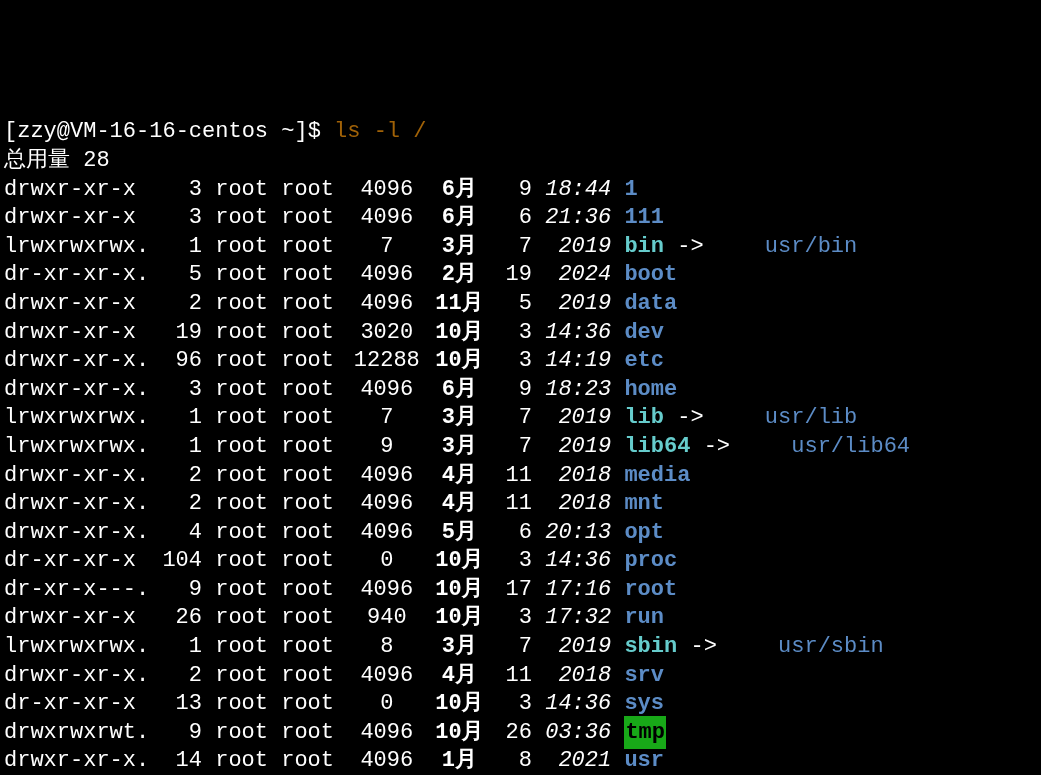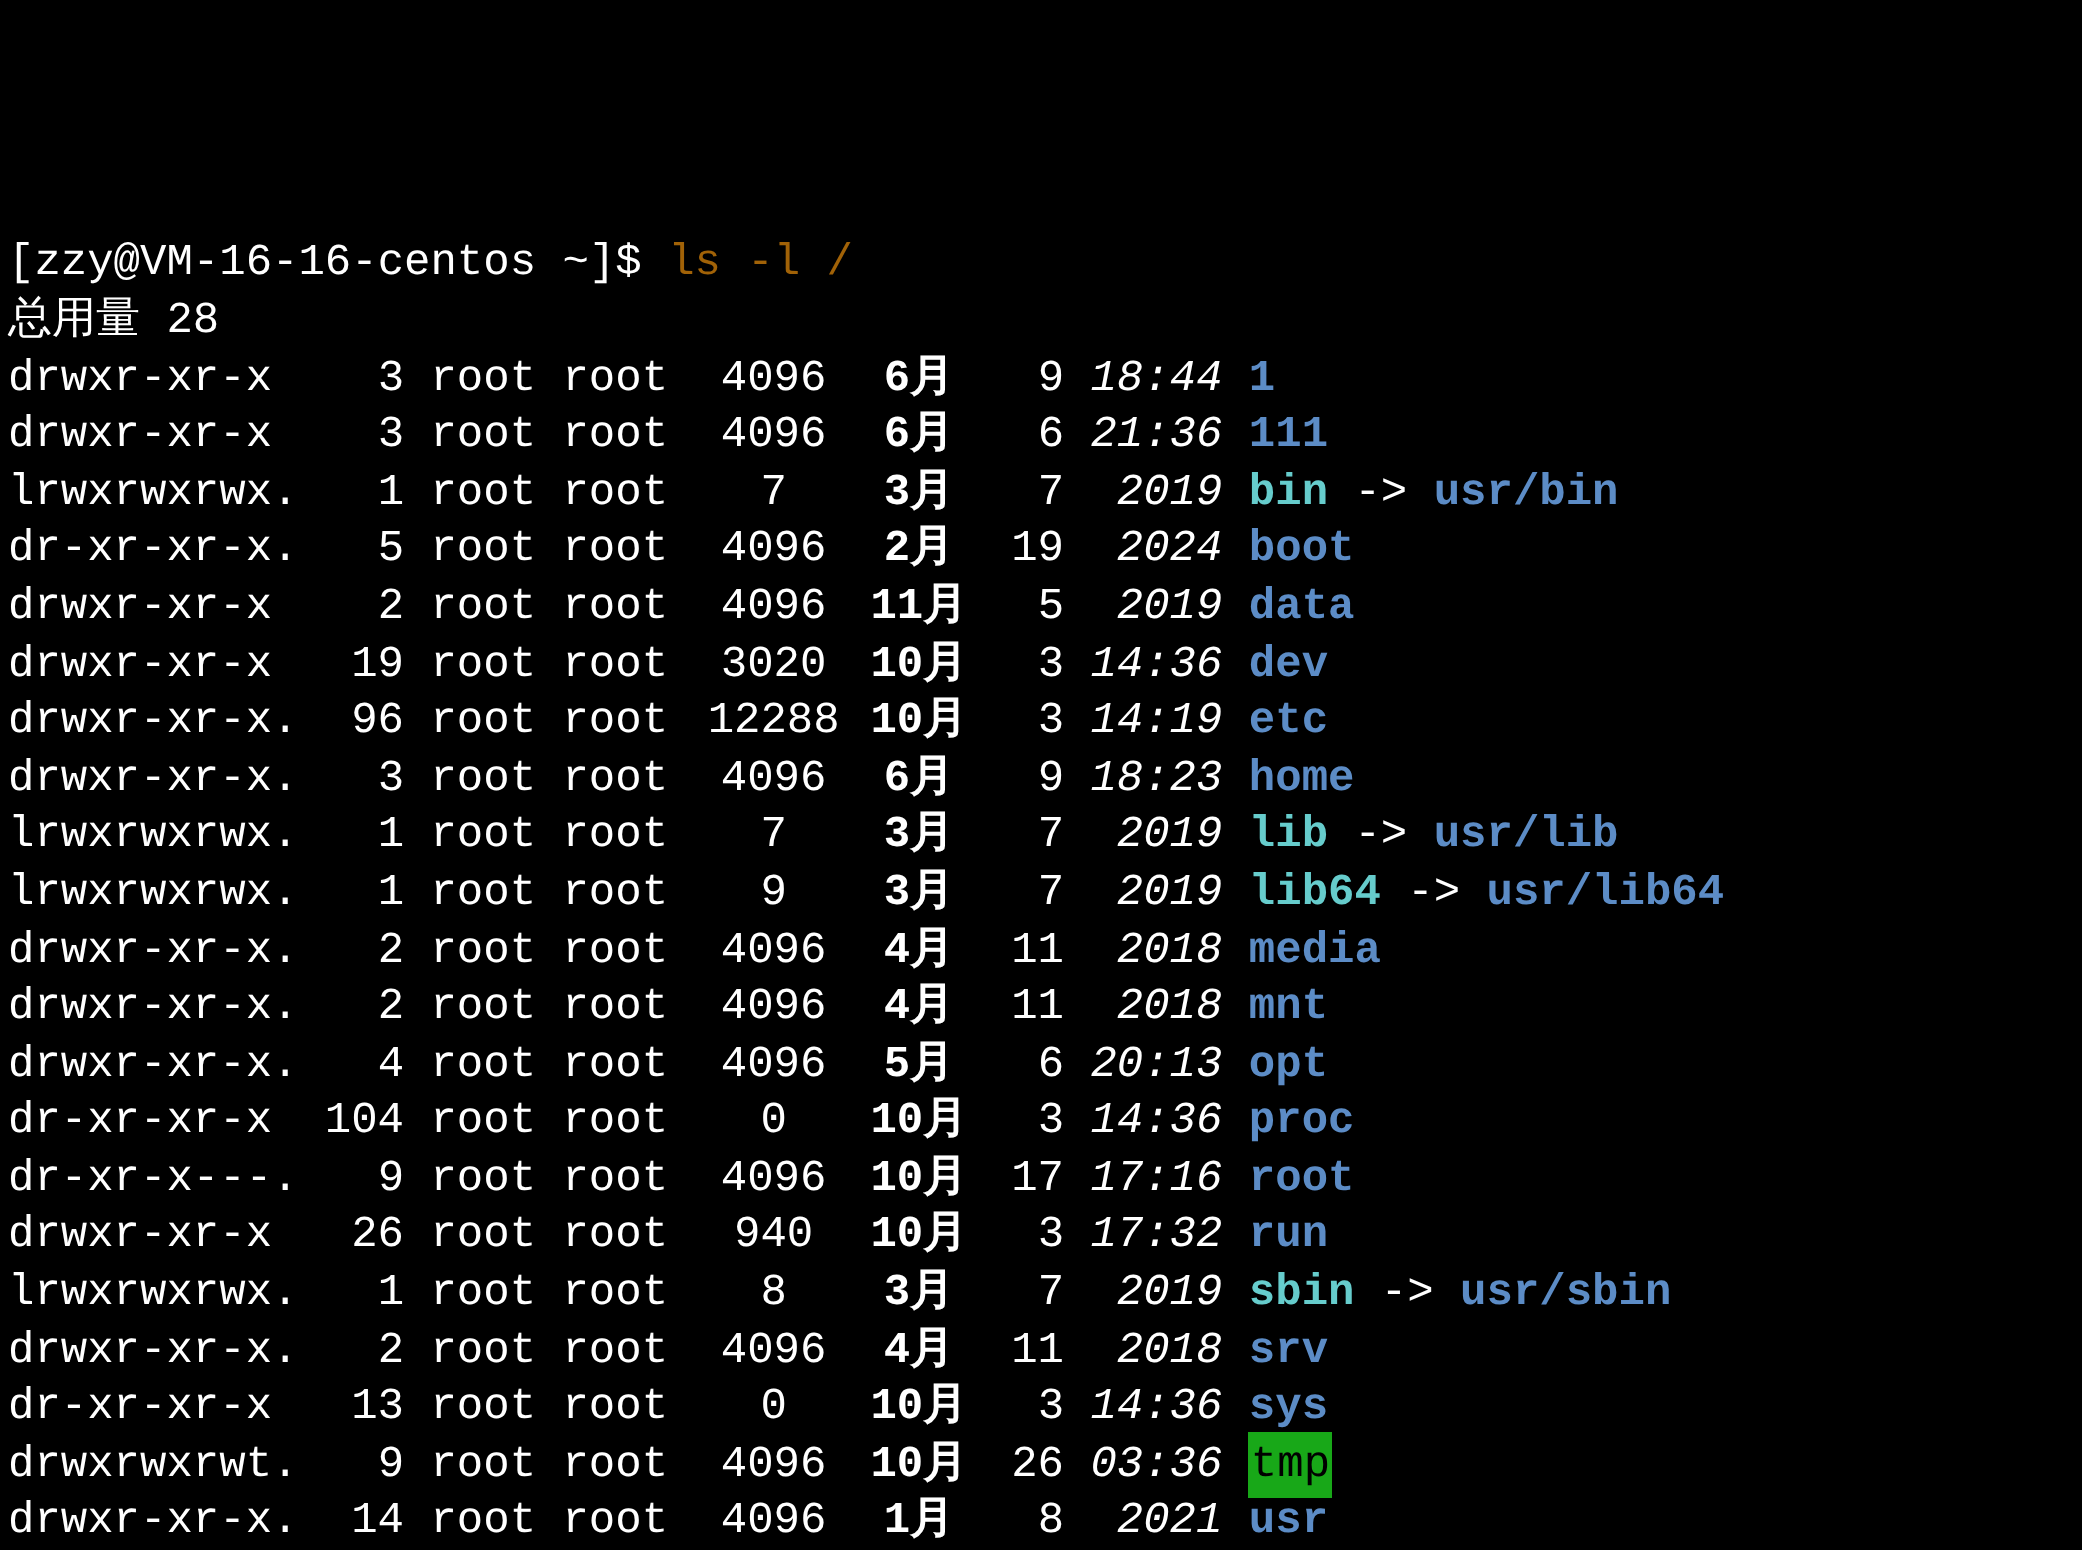--- a/index.html
+++ b/index.html
@@ -9,23 +9,23 @@
       color: #ffffff;
       font-family: "Consolas", "Courier New", monospace;
       font-size: 22px;
       line-height: 1.3;
       white-space: pre;
     }
     .prompt-line { color: #ffffff; }
     .cmd { color: #a16207; }
     .dir { color: #5c8cc6; font-weight: bold; }
     .lnk { color: #66cccc; font-weight: bold; }
-    .lnk-target { color: #5c8cc6; font-weight: bold; }
+    .lnk-target { color: #5c8cc6; font-weight: normal; margin-left: 48px; }
     .arrow { color: #ffffff; }
-    .tmp { background: #18a818; color: #000000; font-weight: normal; padding: 4px 1px; }
+    .tmp { background: #18a818; color: #000000; font-weight: bold; padding: 4px 1px; }
     .row { display: block; }
     .perms { display: inline-block; width: 11ch; }
     .links { display: inline-block; width: 4ch; text-align: right; }
     .owner { display: inline-block; width: 5ch; }
     .group { display: inline-block; width: 5ch; }
     .size { display: inline-block; width: 6ch; text-align: center; }
     .month { display: inline-block; width: 5ch; text-align: center; font-weight: bold; }
     .day { display: inline-block; width: 3ch; text-align: right; }
     .time { display: inline-block; width: 6ch; text-align: right; font-style: italic; }
     .name { display: inline; }

